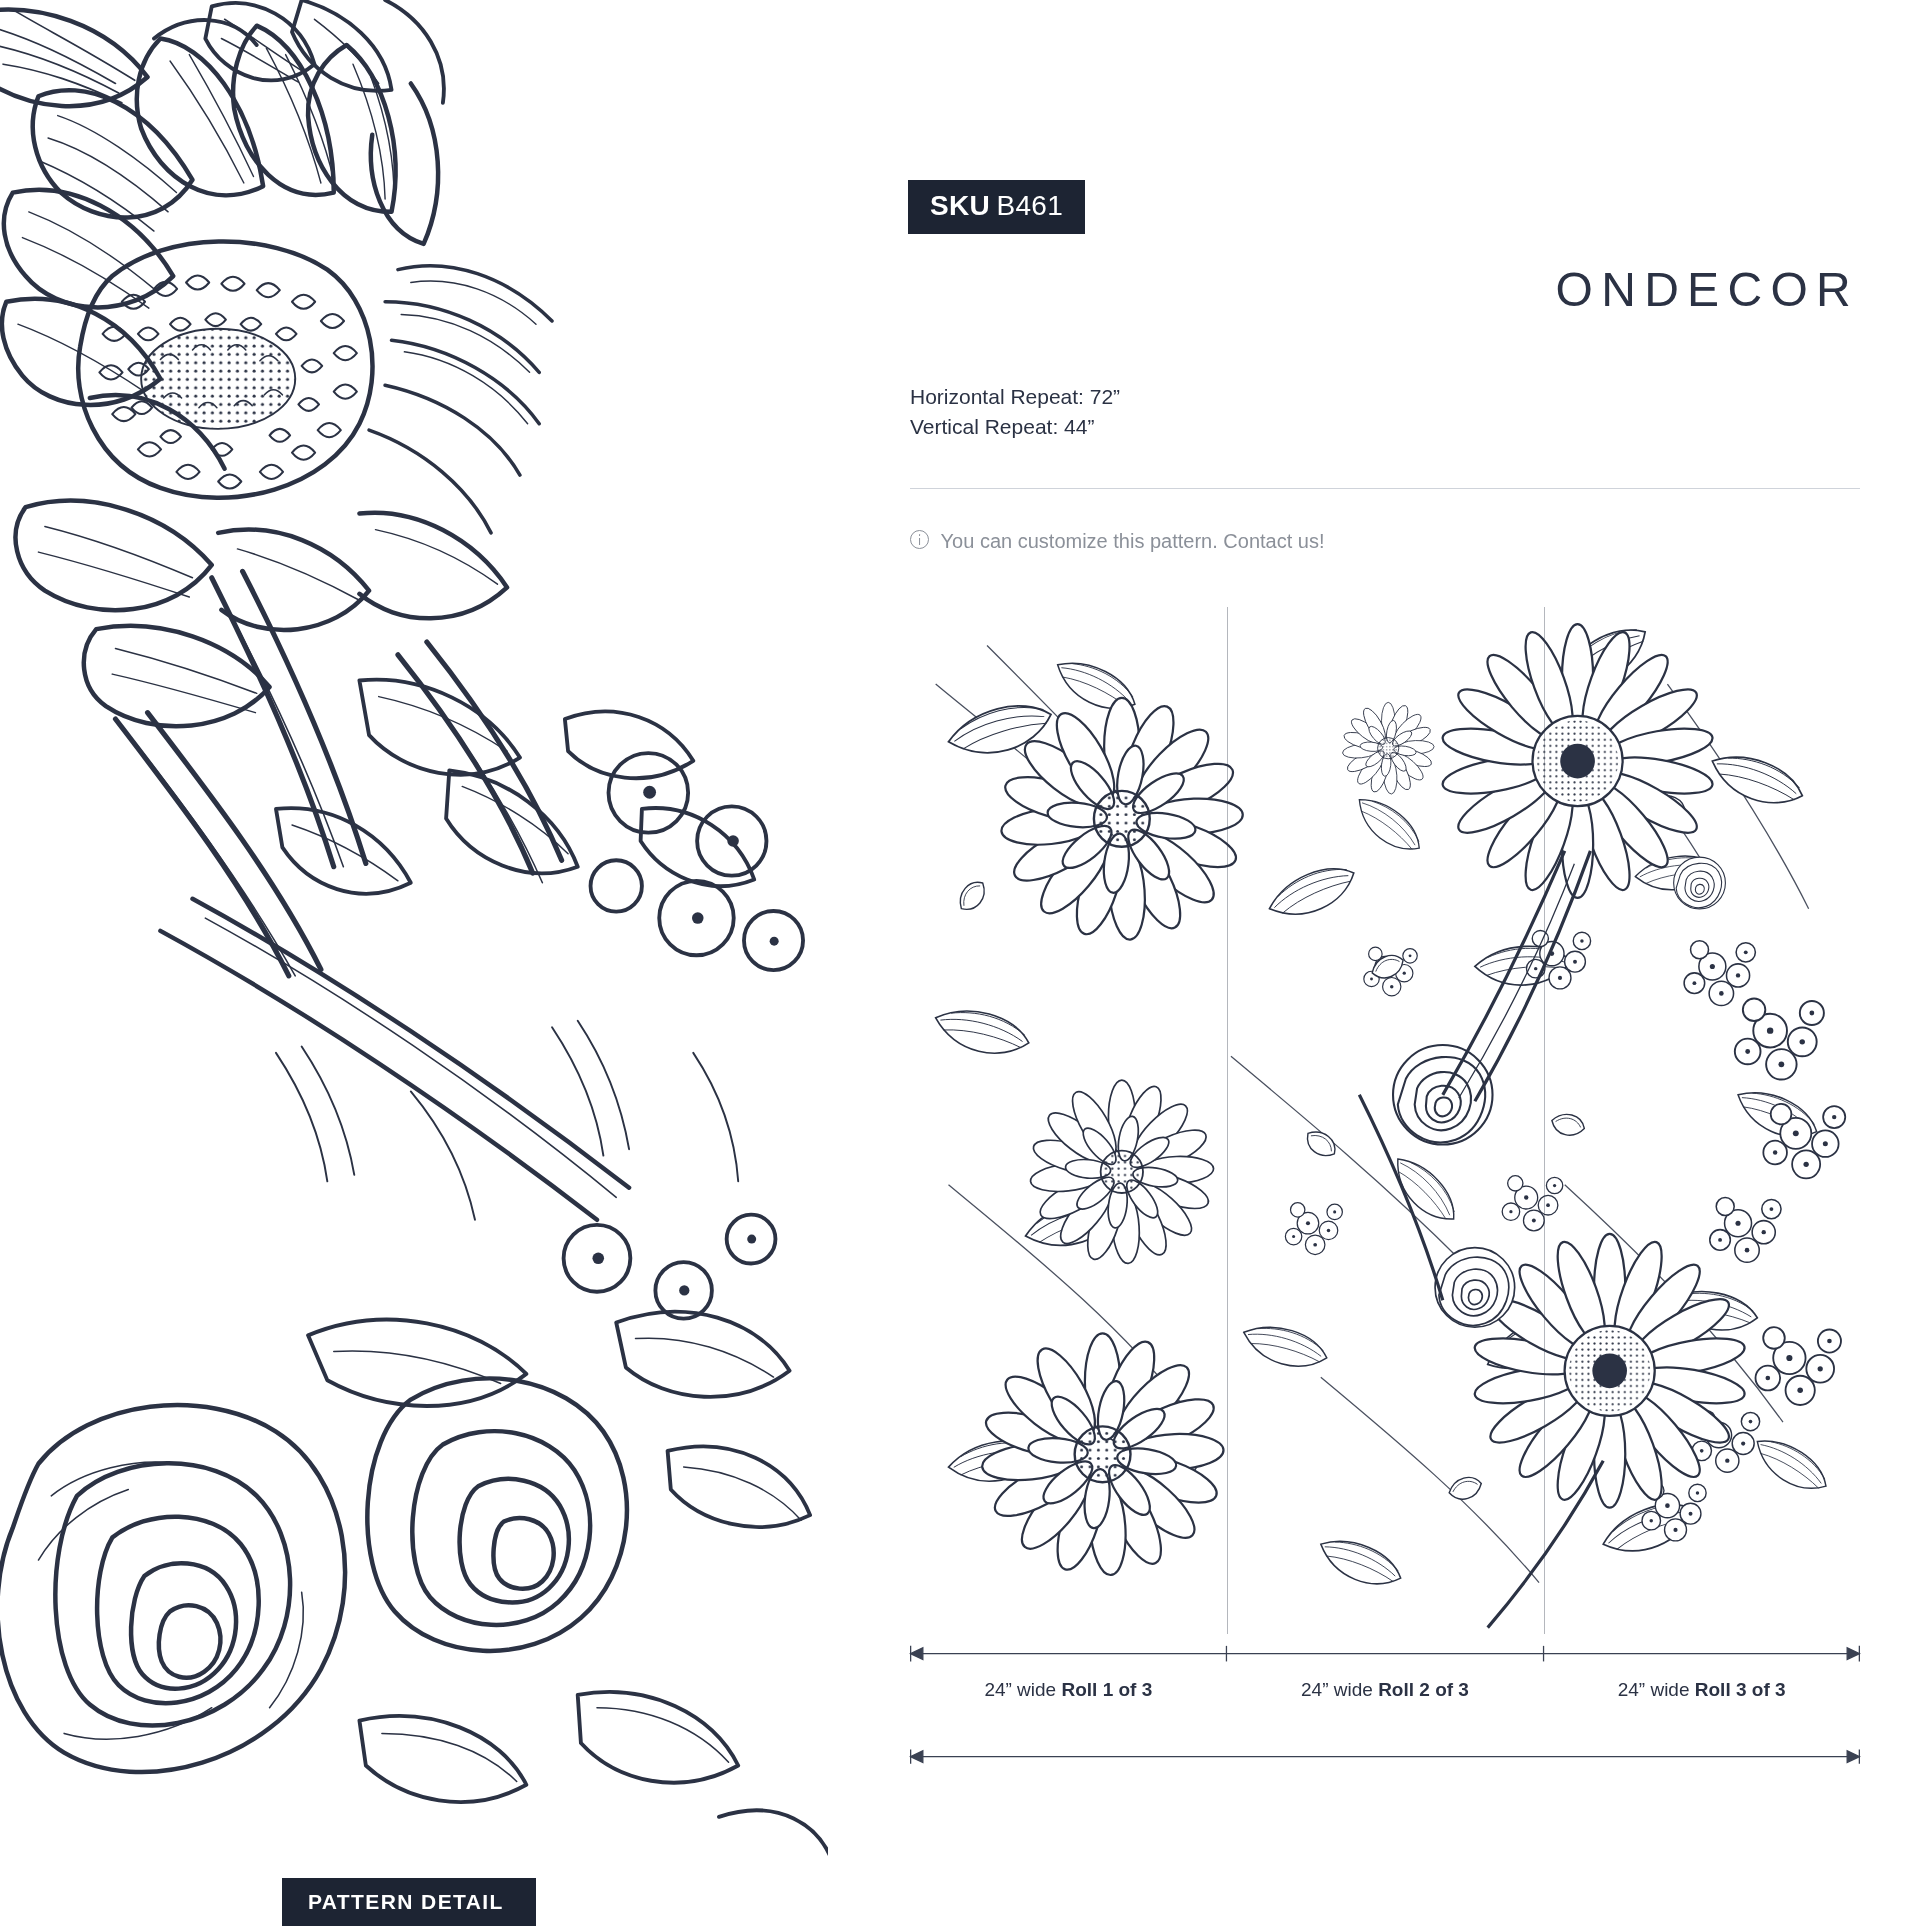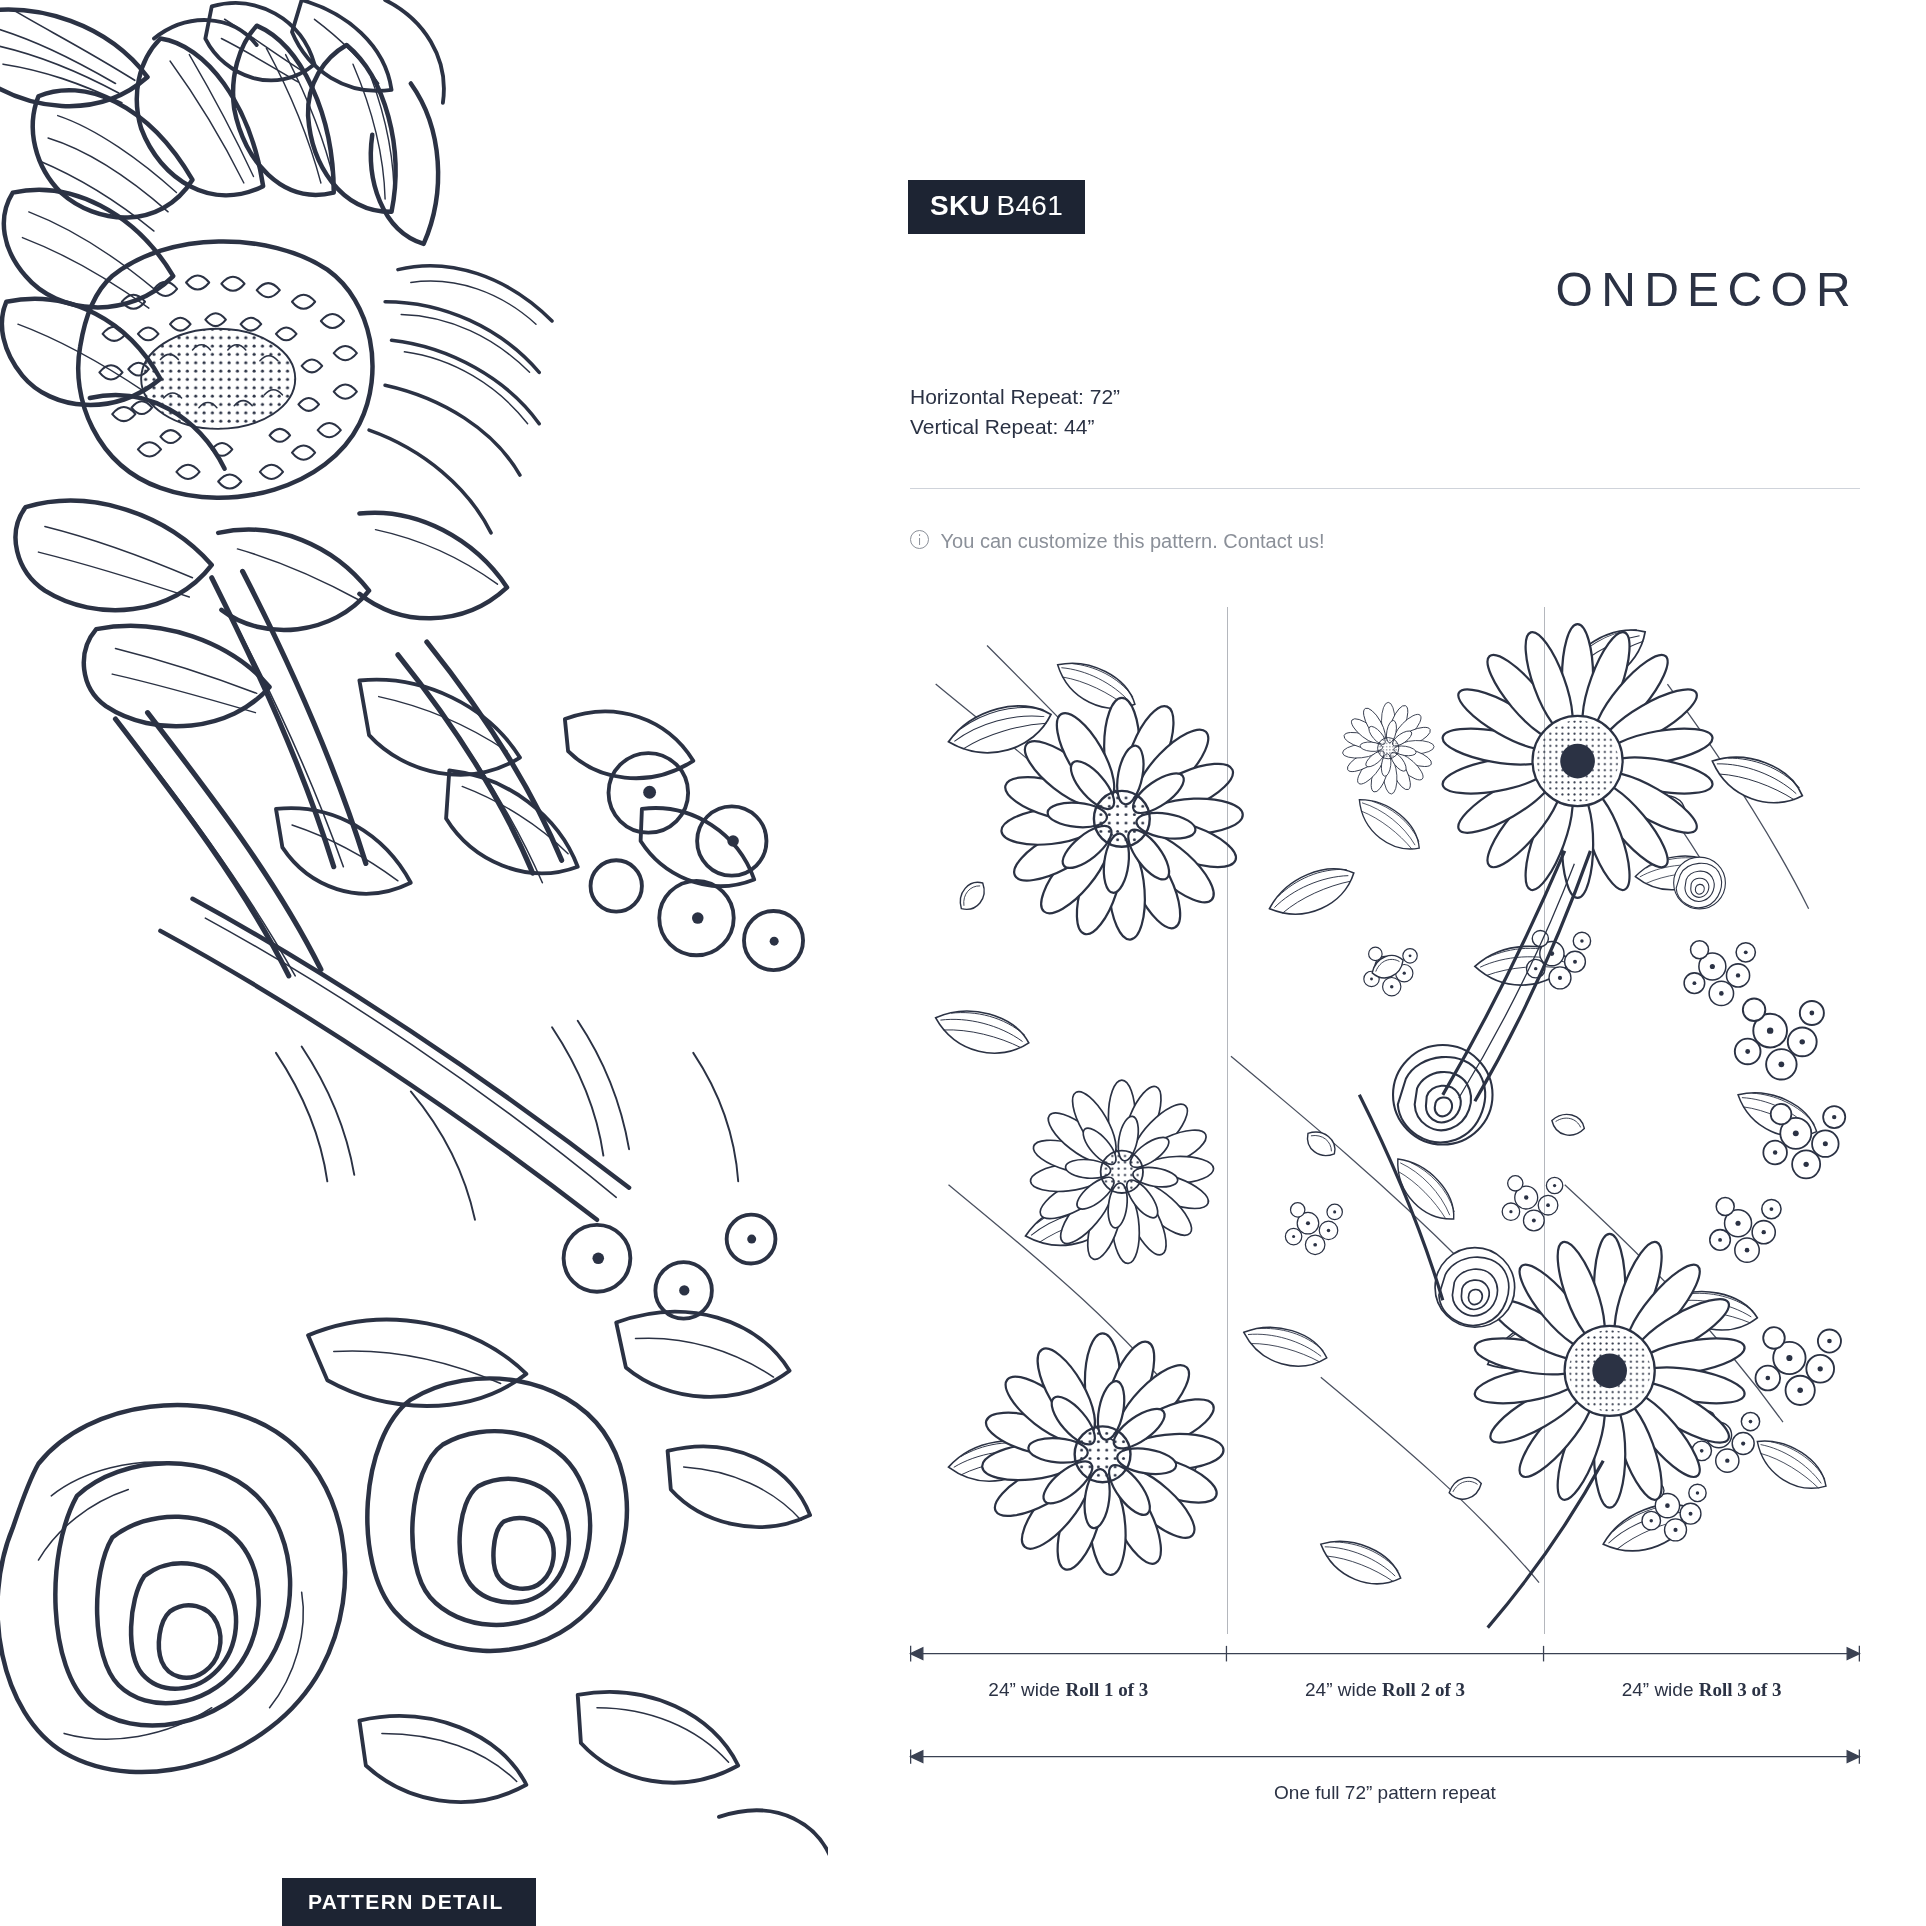--- a/index.html
+++ b/index.html
@@ -165,21 +165,21 @@
     width: 950px;
     display: flex;
     font-size: 19px;
     color: #2b3244;
   }
   .roll-label {
     width: 33.333%;
     text-align: center;
     white-space: nowrap;
   }
-  .roll-label b { font-weight: 700; font-family: Liberation Serif, serif; }
+  .roll-label b { font-weight: 700; }
 
   .full-bar {
     position: absolute;
     left: 82px; top: 1740px;
     width: 950px; height: 1.3px;
   }
   .full-caption {
     position: absolute;
     left: 82px; top: 1766px;
     width: 950px;
@@ -709,17 +709,16 @@
     <svg class="full-bar" viewBox="0 0 1480 2" preserveAspectRatio="none" style="overflow:visible">
       <g stroke="#3a4152" stroke-width="2" fill="#3a4152">
         <line x1="8" y1="1" x2="1472" y2="1"></line>
         <line x1="1" y1="-10" x2="1" y2="12"></line>
         <line x1="1479" y1="-10" x2="1479" y2="12"></line>
         <polygon points="1,1 20,-8 20,10"></polygon>
         <polygon points="1479,1 1460,-8 1460,10"></polygon>
       </g>
     </svg>
 
-    <div class="full-caption">One full 72” pattern repeat</div>
 
   </div>
 </div>
 
 
 </body></html>

